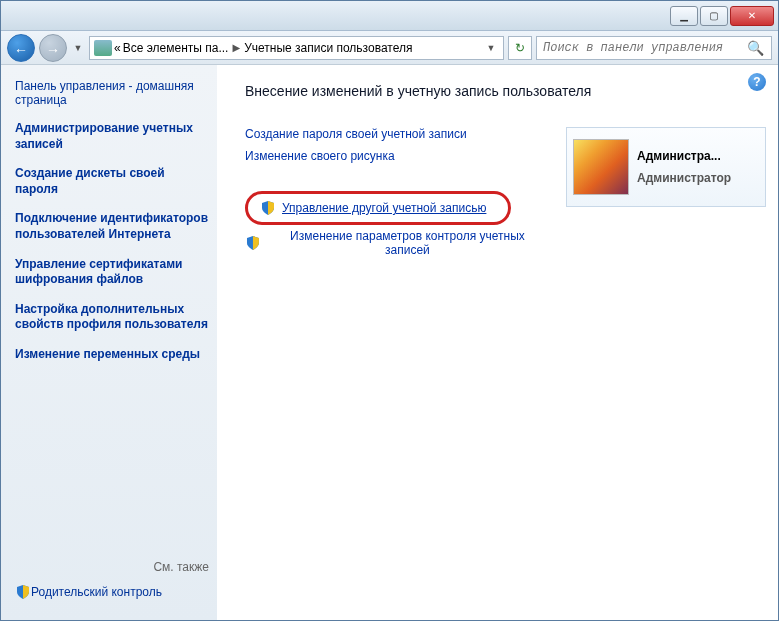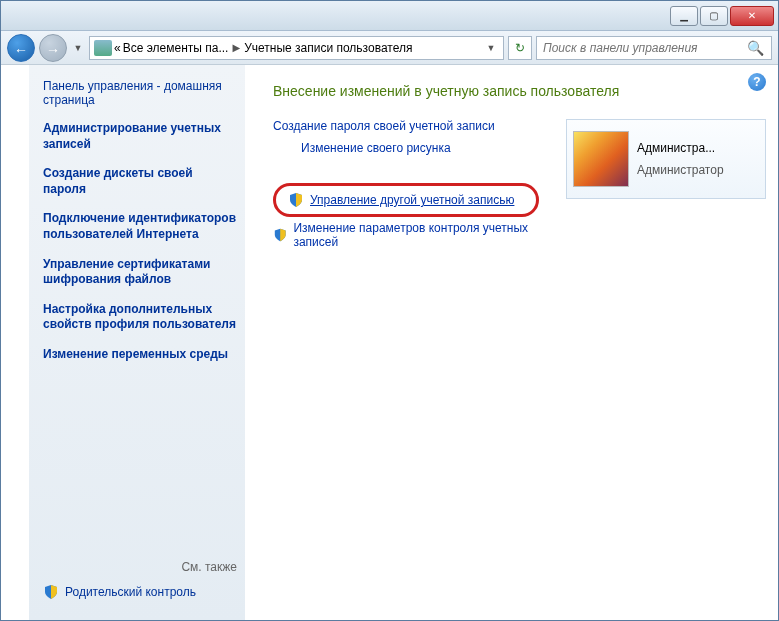--- a/index.html
+++ b/index.html
@@ -12,45 +12,45 @@
 .nav-arrow { width: 28px; height: 28px; border-radius: 50%; background: radial-gradient(circle at 35% 30%, #4ea0e8, #1a5fa8); border: 1px solid #2a6fb8; display: flex; align-items: center; justify-content: center; color: #fff; font-size: 14px; cursor: pointer; }
 .nav-arrow.disabled { background: radial-gradient(circle at 35% 30%, #c8d4e0, #a0b0c0); border-color: #90a0b0; }
 .nav-menu { width: 14px; height: 24px; display: flex; align-items: center; justify-content: center; font-size: 9px; color: #555; cursor: pointer; }
 .breadcrumb { flex: 1; height: 24px; background: #fff; border: 1px solid #a8b8c8; display: flex; align-items: center; padding: 0 4px; gap: 2px; overflow: hidden; }
 .bc-icon { width: 18px; height: 16px; background: linear-gradient(#8bc, #5a8); border-radius: 2px; }
 .bc-seg { color: #000; white-space: nowrap; }
 .bc-sep { color: #555; font-size: 10px; padding: 0 2px; }
 .bc-drop { width: 16px; text-align: center; font-size: 9px; color: #555; cursor: pointer; }
 .refresh-btn { width: 24px; height: 24px; background: #fff; border: 1px solid #a8b8c8; display: flex; align-items: center; justify-content: center; color: #2a7a2a; cursor: pointer; font-size: 12px; }
 .searchbox { width: 236px; height: 24px; background: #fff; border: 1px solid #a8b8c8; display: flex; align-items: center; padding: 0 6px; }
-.searchbox input { flex: 1; border: none; outline: none; font-style: italic; color: #888; font-size: 12px; }
+.searchbox input { flex: 1; border: none; outline: none; font-style: italic; color: #888; font-size: 12px; font-family: Liberation Mono, monospace; }
 .search-icon { color: #4a7ab0; font-size: 14px; cursor: pointer; }
-.body { flex: 1; display: flex; overflow: hidden; padding-left: 28px; }
+.body { flex: 1; display: flex; overflow: hidden; }
 .sidebar { width: 216px; background: linear-gradient(180deg, #f0f4f8 0%, #e4ecf3 100%); padding: 14px 8px 8px 14px; display: flex; flex-direction: column; }
 .side-title { color: #003399; font-size: 12px; margin-bottom: 14px; cursor: pointer; }
 .side-links { display: flex; flex-direction: column; gap: 14px; font-weight: bold; }
 .side-link { color: #003399; font-size: 12px; cursor: pointer; line-height: 1.3; }
 .side-spacer { flex: 1; }
 .see-also { color: #666; font-size: 12px; margin-bottom: 10px; padding-left: 2px; text-align: right; }
-.side-bottom { display: flex; align-items: center; gap: 6px; color: #003399; cursor: pointer; margin-bottom: 12px; }
+.side-bottom { display: flex; align-items: center; color: #003399; cursor: pointer; margin-bottom: 12px; }
 .shield { width: 16px; height: 16px; }
 .main { flex: 1; padding: 18px 12px 12px 28px; position: relative; }
 .help-icon { position: absolute; top: 8px; right: 12px; width: 18px; height: 18px; border-radius: 50%; background: radial-gradient(circle at 35% 30%, #6bb0f0, #2a7ad0); color: #fff; display: flex; align-items: center; justify-content: center; font-size: 12px; font-weight: bold; cursor: pointer; }
-.main-heading { color: #4d7c0f; font-size: 14px; font-weight: normal; margin-bottom: 20px; }
+.main-heading { color: #0f172a; font-size: 14px; font-weight: normal; margin-bottom: 28px; }
 .main-row { display: flex; gap: 18px; }
 .action-col { flex: 1; }
-.action-link { color: #0033aa; font-size: 12px; margin-bottom: 8px; cursor: pointer; display: flex; align-items: center; gap: 6px; }
+.action-link { color: #0033aa; font-size: 12px; margin-bottom: 8px; cursor: pointer; display: flex; align-items: center; gap: 6px; text-align: center; }
 .action-link.hl { border: 3px solid #d02020; border-radius: 18px; padding: 6px 22px 6px 12px; display: inline-flex; margin: 14px 0 4px 0; }
 .action-link.hl .txt { text-decoration: underline; }
 .user-card { width: 200px; height: 80px; background: linear-gradient(#fbfdff, #eef5fb); border: 1px solid #c8d8e8; display: flex; align-items: center; padding: 6px; gap: 8px; }
 .avatar { width: 56px; height: 56px; border: 1px solid #bbb; background: linear-gradient(135deg, #f8e060 0%, #f0a030 30%, #e06020 60%, #803050 100%); }
-.user-info { flex: 1; overflow: hidden; }
+.user-info { flex: 1; overflow: hidden; font-weight: bold; }
 .user-name { color: #000; font-size: 12px; white-space: nowrap; overflow: hidden; text-overflow: ellipsis; }
 .user-role { color: #555; font-size: 12px; margin-top: 8px; }
-.gap-below { margin-bottom: 14px; margin-left: 28px; }
+.gap-below { margin-bottom: 14px; }
 </style>
 </head>
 <body>
 
 <div class="window">
   <div class="titlebar">
     <div class="tb-btn">
         <span>▁</span>
       </div>
     <div class="tb-btn">

